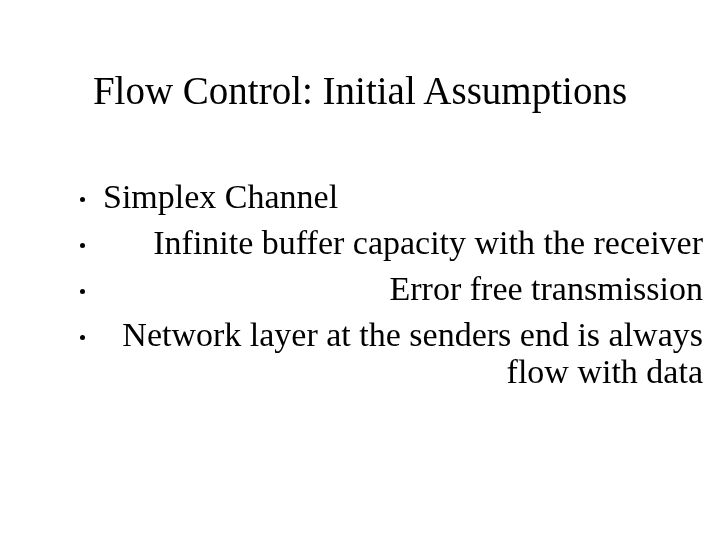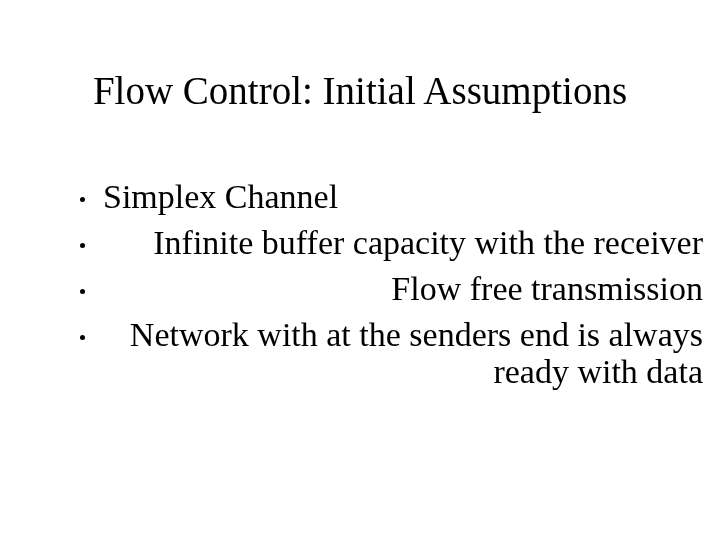--- a/index.html
+++ b/index.html
@@ -76,21 +76,21 @@
     <li class="bullet-item">
       <span class="bullet-dot"></span>
       <span class="bullet-text">Simplex Channel</span>
     </li>
     <li class="bullet-item">
       <span class="bullet-dot"></span>
       <span class="bullet-text">Infinite buffer capacity with the receiver</span>
     </li>
     <li class="bullet-item">
       <span class="bullet-dot"></span>
-      <span class="bullet-text">Flow free transmission</span>
+      <span class="bullet-text">Error free transmission</span>
     </li>
     <li class="bullet-item">
       <span class="bullet-dot"></span>
-      <span class="bullet-text">Network with at the senders end is always ready with data</span>
+      <span class="bullet-text">Network layer at the senders end is always flow with data</span>
     </li>
   </ul>
 
 </div>
 
 </body></html>

